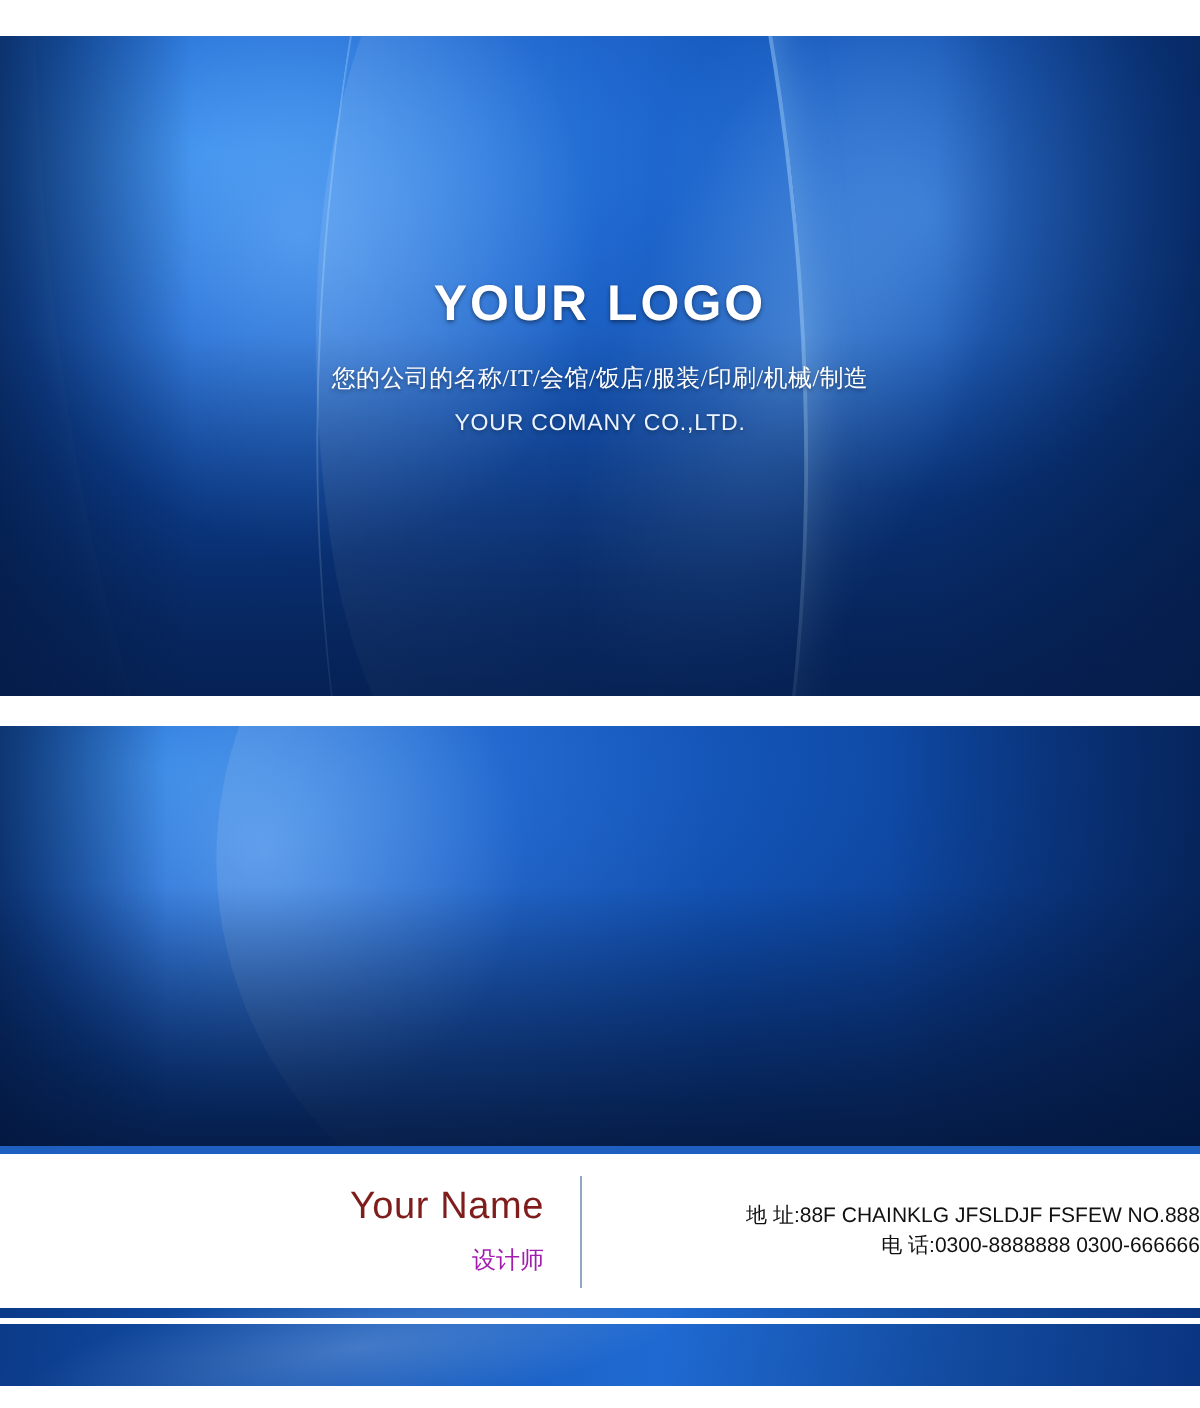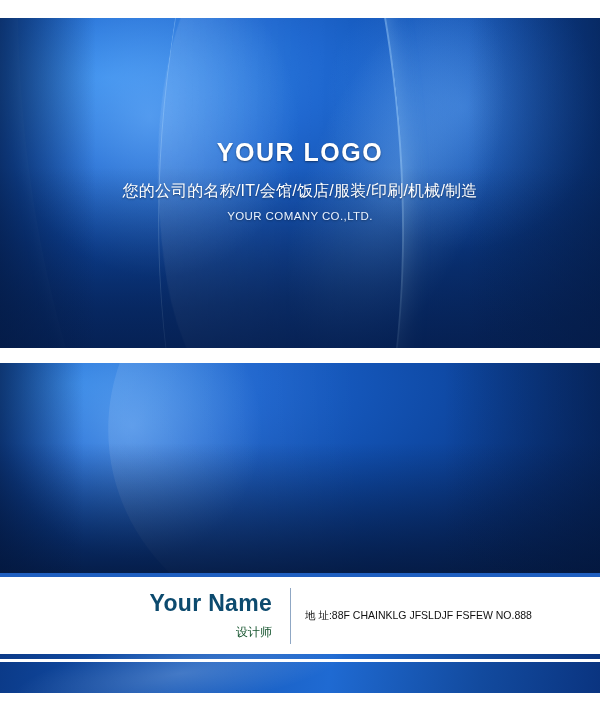--- a/index.html
+++ b/index.html
@@ -131,25 +131,26 @@
   }
   .logo-title {
     font-size: 25px;
     font-weight: bold;
     letter-spacing: 1.5px;
     color: #ffffff;
     text-shadow: 0 1px 2px rgba(0,0,0,0.45);
     margin-bottom: 14px;
   }
   .company-cn {
-    font-size: 16px;
+    font-size: 12px;
     color: #ffffff;
     letter-spacing: 0.2px;
     text-shadow: 0 1px 2px rgba(0,0,0,0.4);
     margin-bottom: 8px;
+    font-family: Liberation Serif, serif;
   }
   .company-en {
     font-size: 11.5px;
     color: #eaf3ff;
     letter-spacing: 0.4px;
     text-shadow: 0 1px 2px rgba(0,0,0,0.35);
   }
 
   
   .card-back {
@@ -240,45 +241,46 @@
     display: flex;
     align-items: center;
   }
   .name-block {
     width: 290px;
     padding-right: 18px;
     box-sizing: border-box;
     text-align: right;
   }
   .person-name {
-    font-size: 23px;
-    font-weight: bold;
-    color: #0c4a6e;
+    font-size: 19px;
+    font-weight: normal;
+    color: #7f1d1d;
     letter-spacing: 0.3px;
     margin-bottom: 7px;
   }
   .person-title {
     font-size: 12px;
-    color: #14532d;
+    color: #a21caf;
   }
   .divider-vert {
     width: 1px;
     height: 56px;
     background: #8fa7c4;
   }
   .contact-block {
     flex: 1;
     padding-left: 14px;
     box-sizing: border-box;
   }
   .contact-line {
     font-size: 10.5px;
     color: #111111;
     line-height: 14.5px;
     white-space: nowrap;
+    text-align: right;
   }
 
   .cb-bottom-strip {
     position: absolute;
     left: 0;
     top: 291px;
     width: 100%;
     height: 39px;
     overflow: hidden;
     background: #0d3f92;
@@ -343,20 +345,21 @@
     <div class="cb-white-band"></div>
 
     <div class="cb-info">
       <div class="name-block">
         <div class="person-name">Your Name</div>
         <div class="person-title">设计师</div>
       </div>
       <div class="divider-vert"></div>
       <div class="contact-block">
         <div class="contact-line">地 址:88F CHAINKLG JFSLDJF FSFEW NO.888</div>
+        <div class="contact-line">电 话:0300-8888888   0300-666666</div>
       </div>
     </div>
 
     <div class="cb-bottom-strip">
       <div class="strip-grad"></div>
       <div class="strip-sheen"></div>
       <div class="strip-white-line"></div>
     </div>
   </div>
 

